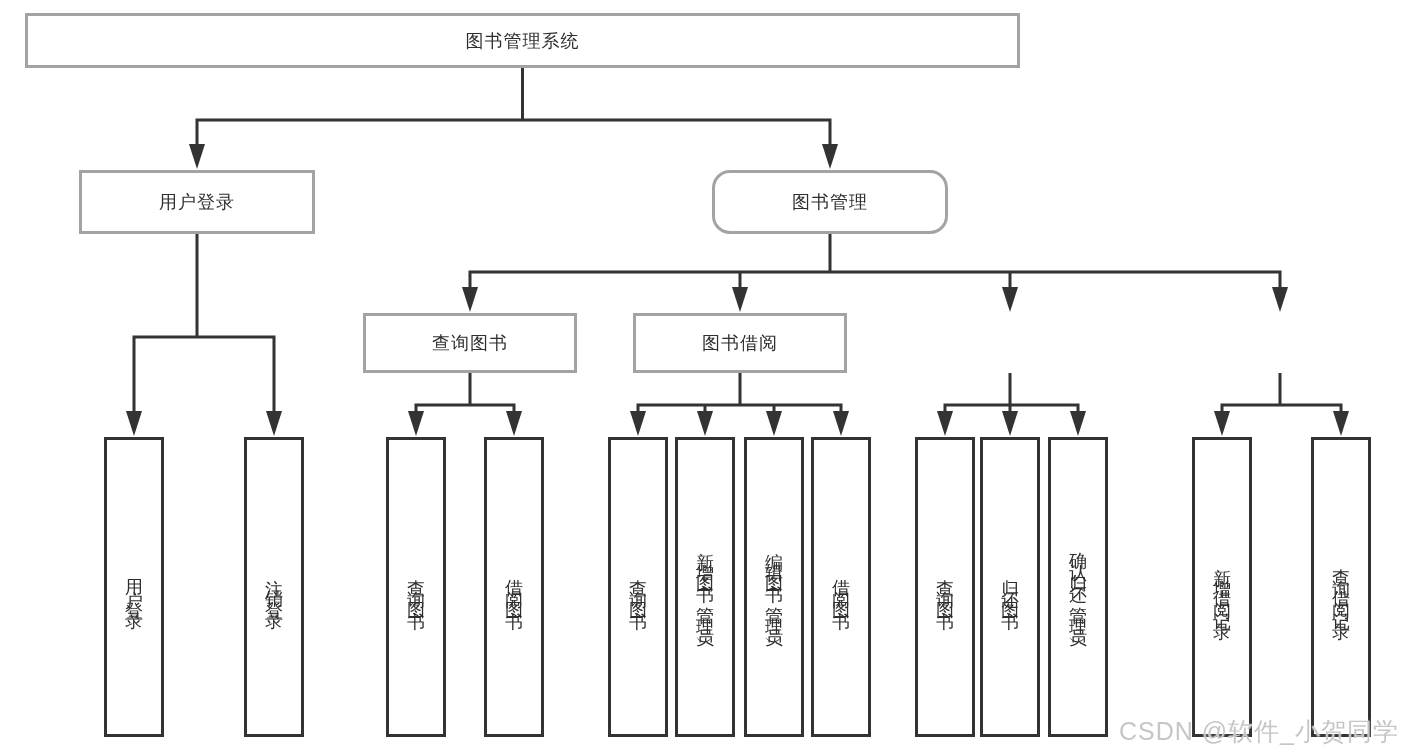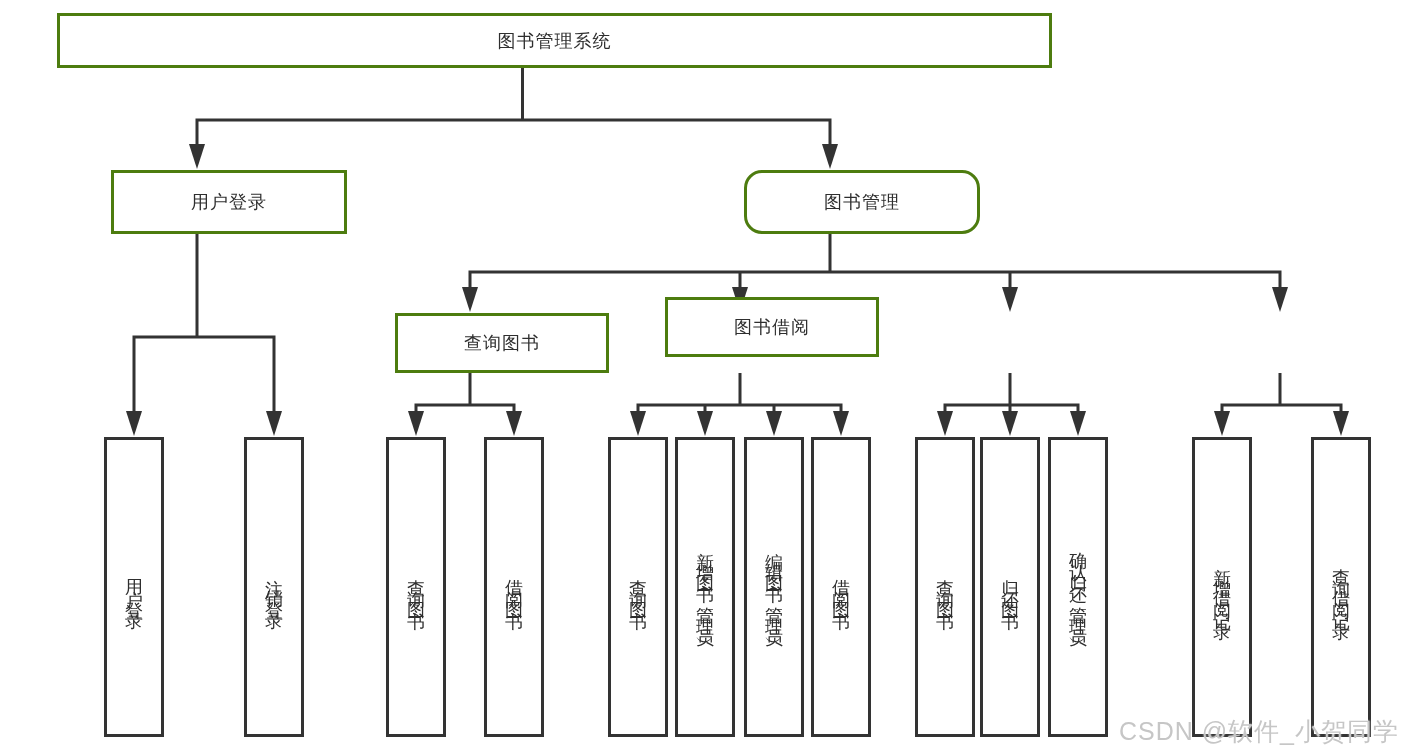--- a/index.html
+++ b/index.html
@@ -18,30 +18,29 @@
   #connectors {
     position: absolute;
     left: 0;
     top: 0;
     width: 1405px;
     height: 747px;
   }
   .node {
     position: absolute;
     box-sizing: border-box;
-    border: 3px solid #4d7c0f;
+    border: 3px solid #a3a3a3;
     background: #ffffff;
     display: flex;
     align-items: center;
     justify-content: center;
     color: #2e2e2e;
     font-size: 18px;
     letter-spacing: 1px;
     white-space: nowrap;
-    margin-left: 32px;
   }
   .leaf {
     position: absolute;
     box-sizing: border-box;
     border: 3px solid #333333;
     background: #ffffff;
     display: flex;
     align-items: center;
     justify-content: center;
     color: #2e2e2e;
@@ -111,21 +110,21 @@
       <polygon points="1333,411 1349,411 1341,436"></polygon>
     </g>
   </svg>
 
   <div class="node" style="left:25px; top:13px; width:995px; height:55px;">图书管理系统</div>
 
   <div class="node" style="left:79px; top:170px; width:236px; height:64px;">用户登录</div>
   <div class="node" style="left:712px; top:170px; width:236px; height:64px;border-radius:18px;">图书管理</div>
 
   <div class="node" style="left:363px; top:313px; width:214px; height:60px;">查询图书</div>
-  <div class="node" style="left:633px; top:297px; width:214px; height:60px;">图书借阅</div>
+  <div class="node" style="left:633px; top:313px; width:214px; height:60px;">图书借阅</div>
 
   <div class="leaf" style="left:104px; top:437px; width:60px; height:300px;">
     <span class="vtext">用户登录</span>
   </div>
   <div class="leaf" style="left:244px; top:437px; width:60px; height:300px;">
     <span class="vtext">注销登录</span>
   </div>
   <div class="leaf" style="left:386px; top:437px; width:60px; height:300px;">
     <span class="vtext">查询图书</span>
   </div>

